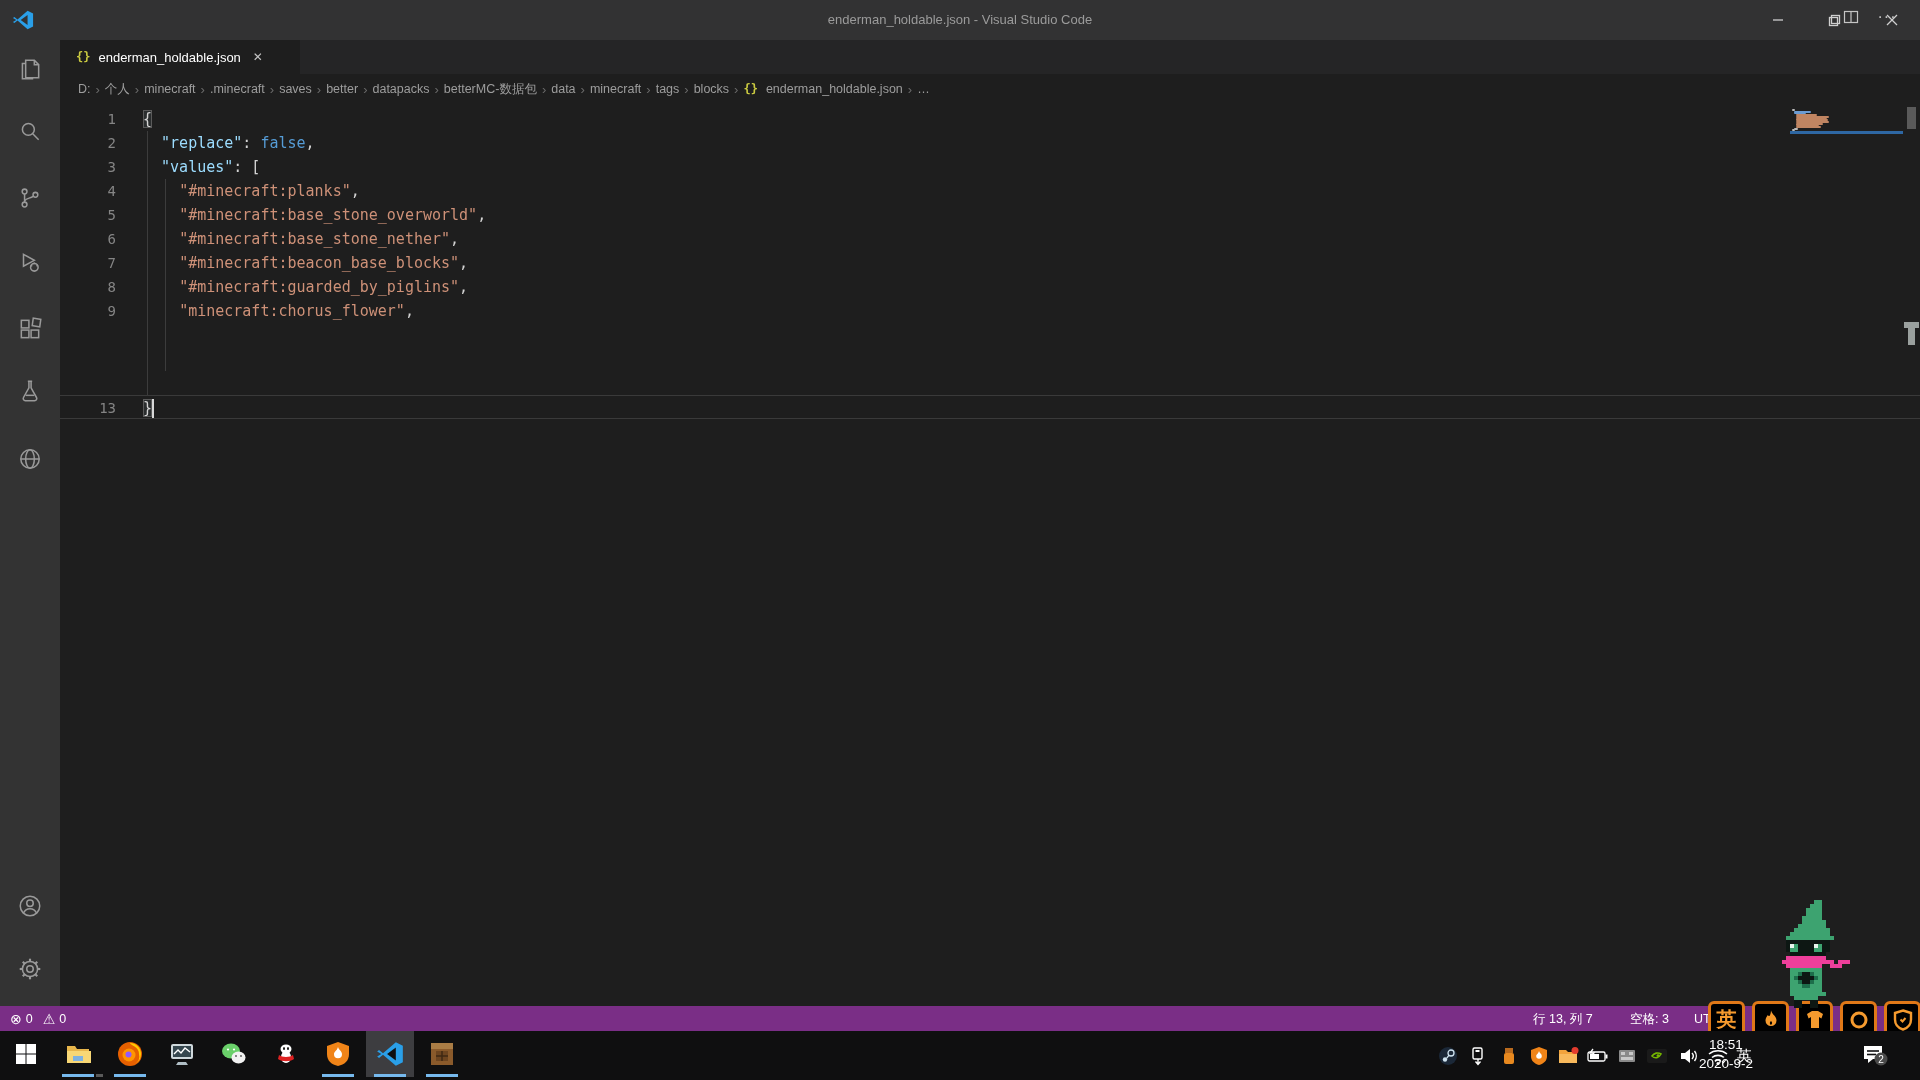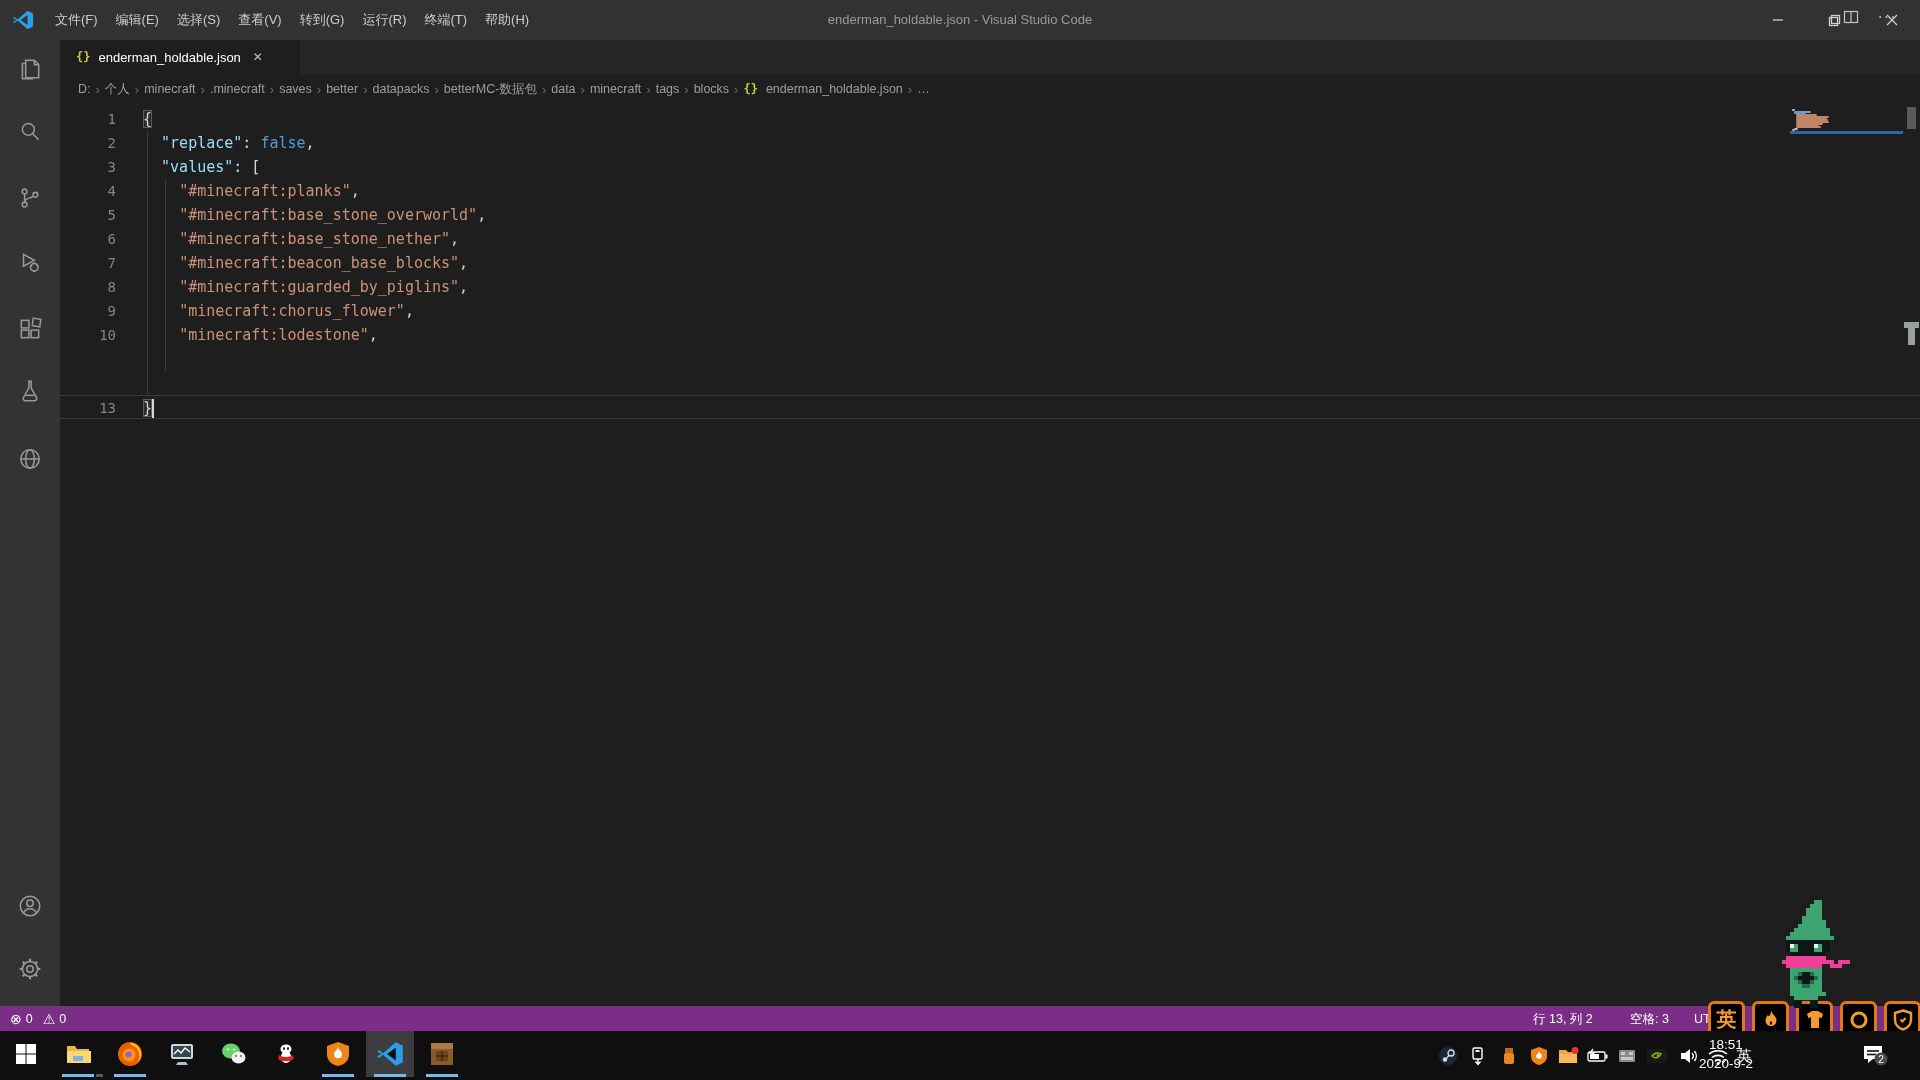--- a/index.html
+++ b/index.html
@@ -82,30 +82,20 @@
 </head>
 <body>
 
 <div id="screen">
 
   <div id="titlebar" class="abs">
     <svg id="vscode-logo" viewBox="0 0 24 24">
       <polygon points="17,2 23,5 23,19 17,22 6,12.6 2.6,15.4 1,14.2 4.6,12 1,9.8 2.6,8.6 6,11.4" fill="#2a9fe8"></polygon>
       <polygon points="17,6.5 17,17.5 9.5,12" fill="#323233"></polygon>
     </svg>
-    <div id="menubar">
-        <div class="menu-item">文件(F)</div>
-        <div class="menu-item">编辑(E)</div>
-        <div class="menu-item">选择(S)</div>
-        <div class="menu-item">查看(V)</div>
-        <div class="menu-item">转到(G)</div>
-        <div class="menu-item">运行(R)</div>
-        <div class="menu-item">终端(T)</div>
-        <div class="menu-item">帮助(H)</div>
-      </div>
   </div>
   <div id="window-title" class="abs">enderman_holdable.json - Visual Studio Code</div>
   <div class="win-btn abs" style="left:1749px">
     <svg width="12" height="12" viewBox="0 0 12 12">
         <line class="win-glyph" x1="1" y1="6" x2="11" y2="6"></line>
       </svg>
   </div>
   <div class="win-btn abs" style="left:1806px">
     <svg width="13" height="13" viewBox="0 0 13 13">
       <rect class="win-glyph" x="3.5" y="1.5" width="8" height="8"></rect>
@@ -276,44 +266,40 @@
         <span class="code"><span class="tk-p">    </span><span class="tk-s">"#minecraft:beacon_base_blocks"</span><span class="tk-p">,</span></span>
       </div>
       <div class="code-row" style="top: 169px;">
         <span class="ln">8</span>
         <span class="code"><span class="tk-p">    </span><span class="tk-s">"#minecraft:guarded_by_piglins"</span><span class="tk-p">,</span></span>
       </div>
       <div class="code-row" style="top: 193px;">
         <span class="ln">9</span>
         <span class="code"><span class="tk-p">    </span><span class="tk-s">"minecraft:chorus_flower"</span><span class="tk-p">,</span></span>
       </div>
-      <div class="code-row" style="top: 217px;">
-        <span class="ln">10</span>
-        <span class="code"><span class="tk-p">    </span><span class="tk-s">"minecraft:lodestone"</span><span class="tk-p">,</span></span>
-      </div>
       <div class="code-row cur-line" style="top: 289px;">
         <span class="ln">13</span>
         <span class="code"><span class="tk-m">}</span><span id="cursor" style="display: inline-block; vertical-align: middle; margin-left: 0px;"></span></span>
       </div>
     </div>
 
   <div id="minimap"></div>
   <div id="mm-highlight" class="abs" style="top:131px;"></div>
   <div id="scroll-thumb" class="abs"></div>
   <div id="t-mark-h" class="abs"></div>
   <div id="t-mark-v" class="abs"></div>
 
   <div id="statusbar" class="abs">
     <div class="sb-item">
       <span class="sb-glyph">⊗</span>
       <span>0</span>
       <span class="sb-glyph" style="margin-left:10px">⚠</span>
       <span>0</span>
     </div>
-    <span class="sb-right" style="left:1533px">行 13, 列 2</span>
+    <span class="sb-right" style="left:1533px">行 13, 列 7</span>
     <span class="sb-right" style="left:1630px">空格: 3</span>
     <span class="sb-right" style="left:1694px">UTF-8</span>
   </div>
 
   <div class="ob" style="left:1708px">
     <span class="ob-char">英</span>
   </div>
   <div id="overlay-buttons">
       <div class="ob" style="left: 1752px;">
         <svg width="24" height="24" viewBox="0 0 24 24">

